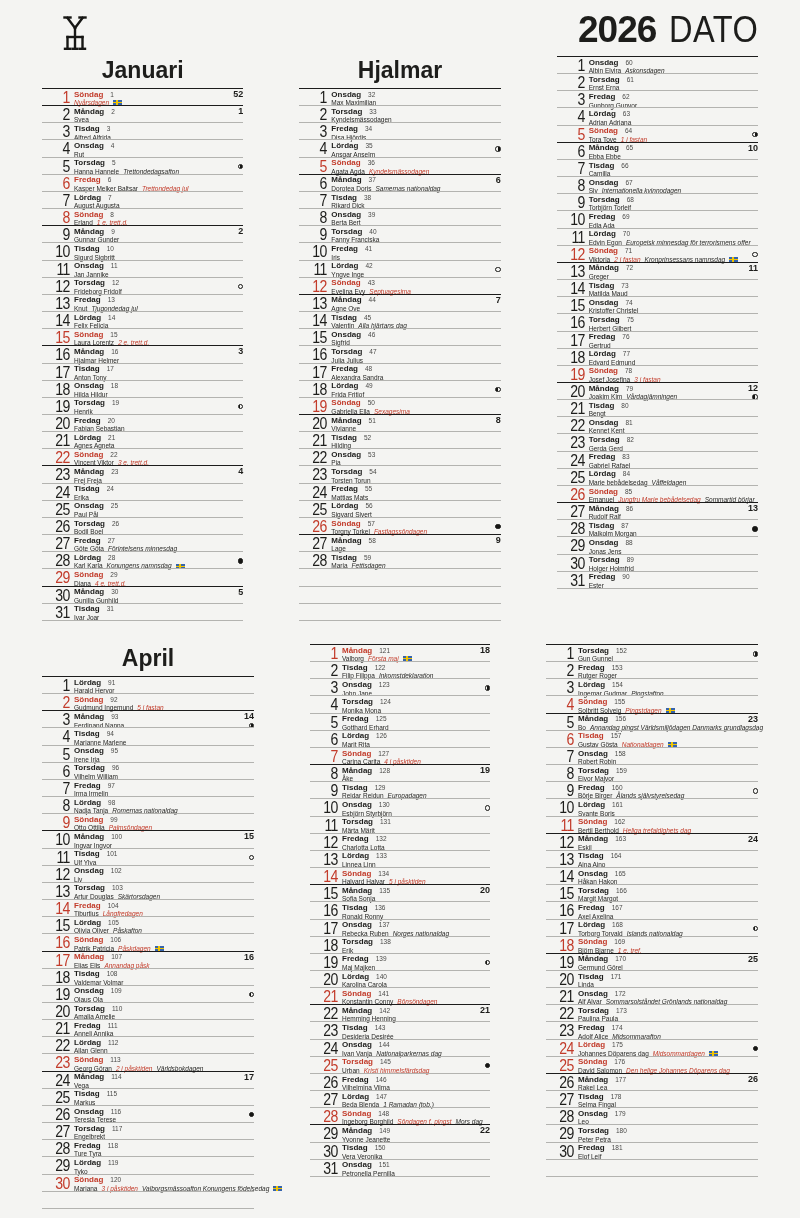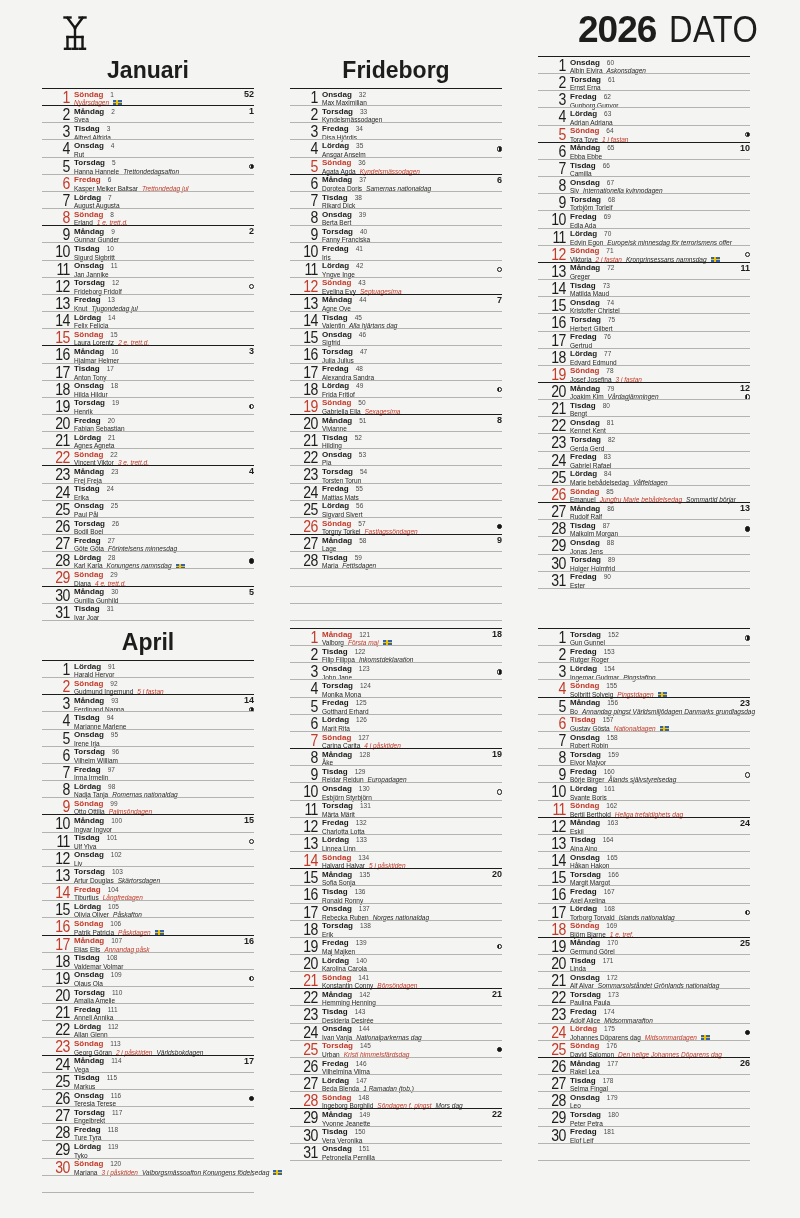--- a/index.html
+++ b/index.html
@@ -7,23 +7,23 @@
     width:800px;height:1218px;position:relative;overflow:hidden;
     background:#f4f4f2;color:#1d1d1b;
     font-family:"Liberation Sans", sans-serif;
     -webkit-font-smoothing:antialiased;
   }
   .header{position:absolute;top:0;left:0;right:0;height:56px;margin-left:20px;}
   .logo{position:absolute;left:40px;top:14px;}
   .masthead{position:absolute;right:30px;top:10px;font-size:37px;line-height:40px;white-space:nowrap;}
   .masthead .year{font-weight:700;letter-spacing:-1px;}
   .masthead .brand{font-weight:400;letter-spacing:0.5px;display:inline-block;transform:scaleX(.88);transform-origin:left center;margin-left:2px;}
-  .section{position:absolute;left:42px;width:716px;display:flex;gap:36px;}
+  .section{position:absolute;left:42px;width:716px;display:flex;gap:56px;}
   .section.top{top:56px;}
-  .section.bottom{top:628px;}
+  .section.bottom{top:644px;}
   .month{width:212px;}
   .month h2{margin:0;height:32px;line-height:28px;text-align:center;font-size:23px;font-weight:700;letter-spacing:0;}
   .days{border-bottom:1px solid #b3b3b0;}
   .day{position:relative;height:17.16px;box-sizing:border-box;border-top:1px solid #b3b3b0;display:flex;}
   .day.strong{border-top:1.5px solid #1c1c1c;}
   .dnum{
     width:27px;flex:0 0 27px;text-align:right;padding-right:5px;
     font-size:16px;line-height:16px;padding-top:1px;letter-spacing:-0.8px;
     transform:scaleX(.88);transform-origin:right top;
   }
@@ -321,21 +321,21 @@
         <div class="day">
           <div class="dnum">31</div>
           <div class="dmain">
             <div class="l1"><span class="wd">Tisdag</span><span class="doy">31</span></div>
             <div class="l2"><span class="names">Ivar Joar</span></div>
           </div>
         </div>
       </div>
     </div>
     <div class="month">
-      <h2>Frideborg</h2>
+      <h2>Hjalmar</h2>
       <div class="days">
         <div class="day strong">
           <div class="dnum">1</div>
           <div class="dmain">
             <div class="l1"><span class="wd">Onsdag</span><span class="doy">32</span></div>
             <div class="l2"><span class="names">Max Maximilian</span></div>
           </div>
         </div>
         <div class="day">
           <div class="dnum">2</div>

